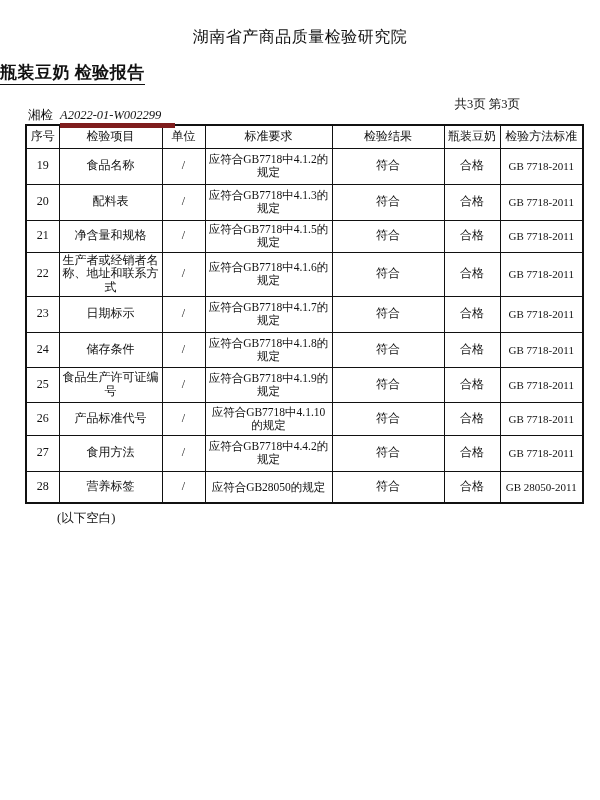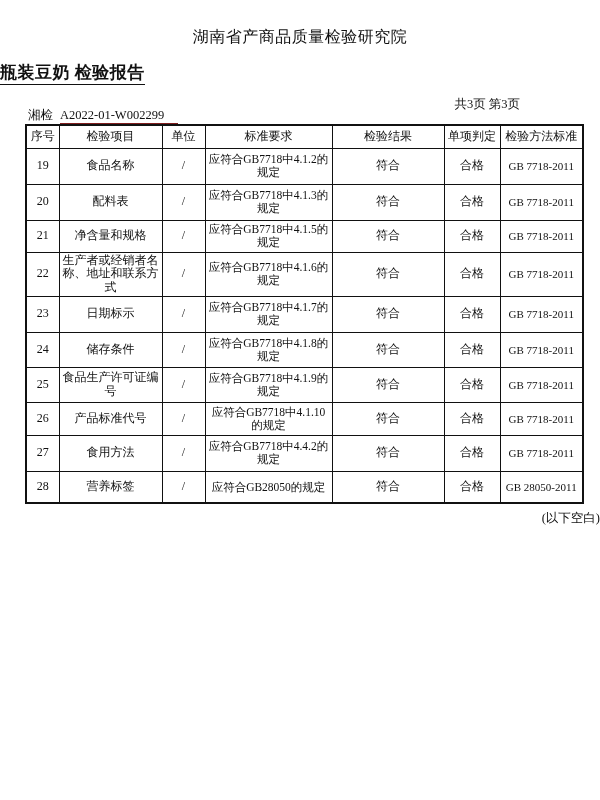--- a/index.html
+++ b/index.html
@@ -38,24 +38,25 @@
     font-size: 12.5px;
   }
   .report-no-wrap {
     position: absolute;
     left: 3px;
     bottom: 0;
     white-space: nowrap;
   }
   .report-no-prefix { margin-right: 7px; text-align: center; }
   .report-no-value {
-    border-bottom: 1px solid #7f1d1d;
+    border-bottom: 5px solid #7f1d1d;
     padding-right: 14px;
     padding-bottom: 1px;
     font-family: "Liberation Serif", "DejaVu Serif", serif;
+    font-style: italic;
   }
   .page-info {
     position: absolute;
     right: 62px;
     top: -6px;
     white-space: nowrap;
   }
   table.report {
     margin-left: 25px;
     width: 557px;
@@ -78,21 +79,20 @@
   tr.hh  { height: 23px; }
   tr.h36 { height: 36px; }
   tr.h35 { height: 35px; }
   tr.h33 { height: 33px; }
   tr.h32 { height: 32px; }
   tr.h41 { height: 41px; }
   tr.h44 { height: 32px; }
   .blank-note {
     margin: 6px 0 0 57px;
     font-size: 12.5px;
-    text-align: right;
   }
 </style>
 </head>
 <body>
 
 <div class="doc-title">湖南省产商品质量检验研究院</div>
 
 <div class="doc-subtitle">
   <span class="u">瓶装豆奶 检验报告</span>
 </div>
@@ -114,21 +114,21 @@
       <col style="width:56px">
       <col style="width:83px">
   </colgroup>
   <thead>
     <tr class="hh">
       <th>序号</th>
       <th>检验项目</th>
       <th>单位</th>
       <th>标准要求</th>
       <th>检验结果</th>
-      <th>单项判定</th>
+      <th>瓶装豆奶</th>
       <th>检验方法标准</th>
     </tr>
   </thead>
   <tbody>
     <tr class="h36">
       <td>19</td>
       <td>食品名称</td>
       <td>/</td>
       <td class="req">应符合GB7718中4.1.2的规定</td>
       <td>符合</td>

